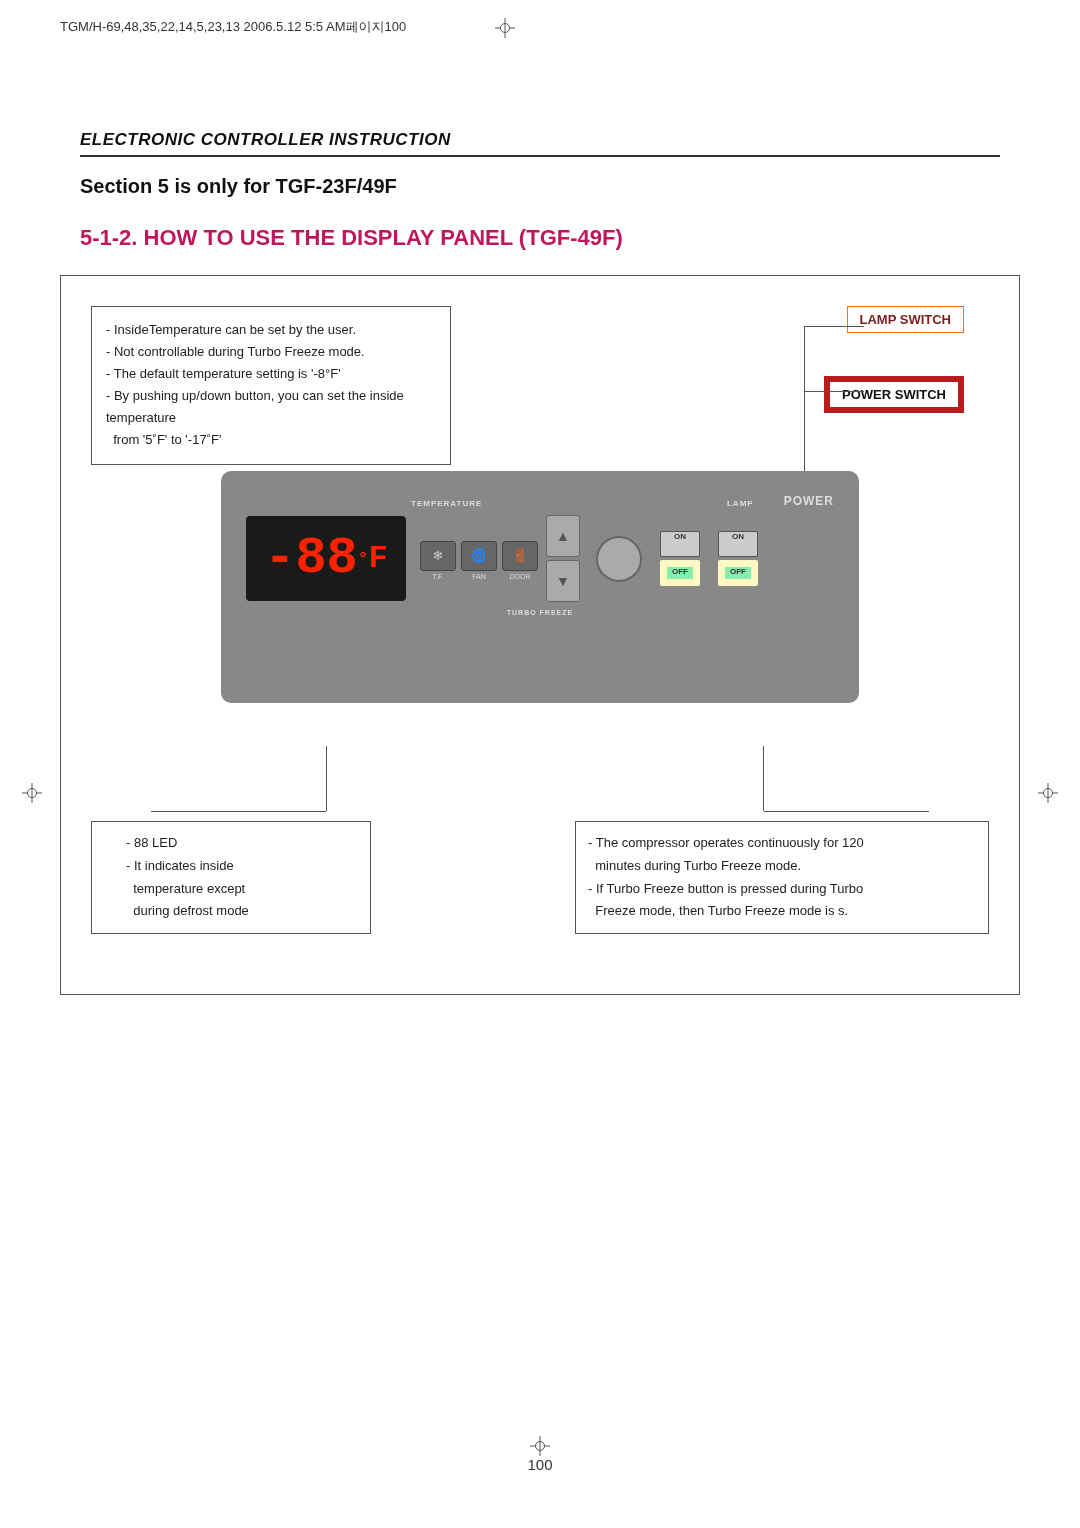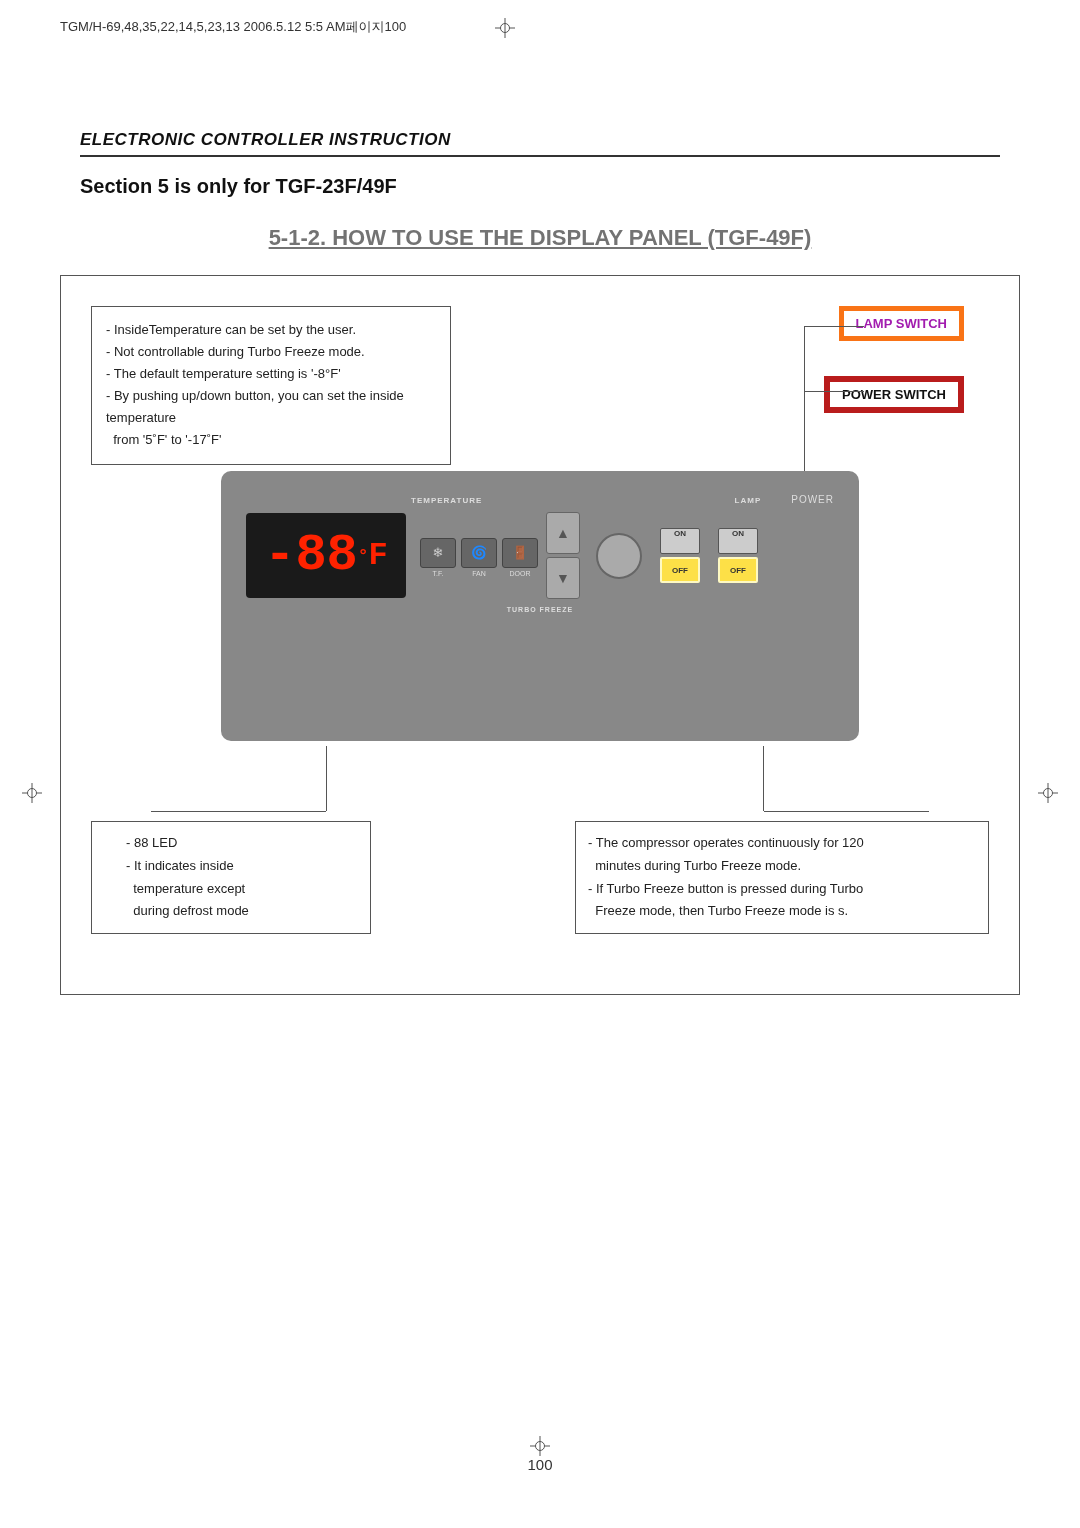--- a/index.html
+++ b/index.html
@@ -44,25 +44,24 @@
       font-size: 20px;
       font-weight: bold;
       color: #111;
     }
 
     .main-heading {
       position: absolute;
       top: 225px;
       left: 80px;
       right: 80px;
-      text-align: center;
+      text-align: left;
       font-size: 22px;
       font-weight: bold;
-      color: #737373;
-      text-decoration: underline;
+      color: #be185d;
     }
 
     .diagram-box {
       position: absolute;
       top: 275px;
       left: 60px;
       right: 60px;
       height: 720px;
       border: 1.5px solid #555;
     }
@@ -78,46 +77,46 @@
       font-size: 13px;
       line-height: 1.7;
       color: #222;
     }
 
     
     .label-lamp-switch {
       position: absolute;
       top: 30px;
       right: 55px;
-      border: 5px solid #f97316;
+      border: 1px solid #f97316;
       padding: 5px 12px;
       font-size: 13px;
       font-weight: bold;
-      color: #a21caf;
+      color: #7f1d1d;
     }
 
     
     .label-power-switch {
       position: absolute;
       top: 100px;
       right: 55px;
       border: 6px solid #b91c1c;
       padding: 5px 12px;
       font-size: 13px;
       font-weight: bold;
       color: #111;
     }
 
     
     .control-panel {
       position: absolute;
       top: 195px;
       left: 160px;
       right: 160px;
-      height: 270px;
+      height: 232px;
       background: #888;
       border-radius: 10px;
       padding: 15px;
     }
 
     
     .callout-bottom-left {
       position: absolute;
       top: 545px;
       left: 30px;
@@ -249,22 +248,22 @@
 
     .panel-label-lamp {
       font-size: 8px;
       font-weight: bold;
       color: #ddd;
       letter-spacing: 1px;
       margin-right: 30px;
     }
 
     .panel-label-power {
-      font-size: 10px;
-      font-weight: normal;
+      font-size: 12px;
+      font-weight: bold;
       color: #ddd;
       letter-spacing: 1px;
     }
 
     .panel-main-row {
       display: flex;
       align-items: center;
       padding: 5px 10px;
       gap: 8px;
     }
@@ -359,27 +358,26 @@
       color: #333;
       display: flex;
       align-items: flex-start;
       justify-content: center;
       border-radius: 2px;
     }
 
     .off-btn {
       width: 40px;
       height: 26px;
-      background: #fde047;
-      border: 2px solid #fef9c3;
+      background: #86efac;
+      border: 7px solid #fef9c3;
       font-size: 8px;
       font-weight: bold;
       color: #333;
       display: flex;
-      align-items: center;
       justify-content: center;
       border-radius: 2px;
     }
 
     .turbo-round-btn {
       width: 46px;
       height: 46px;
       background: #aaa;
       border: 2px solid #666;
       border-radius: 50%;

